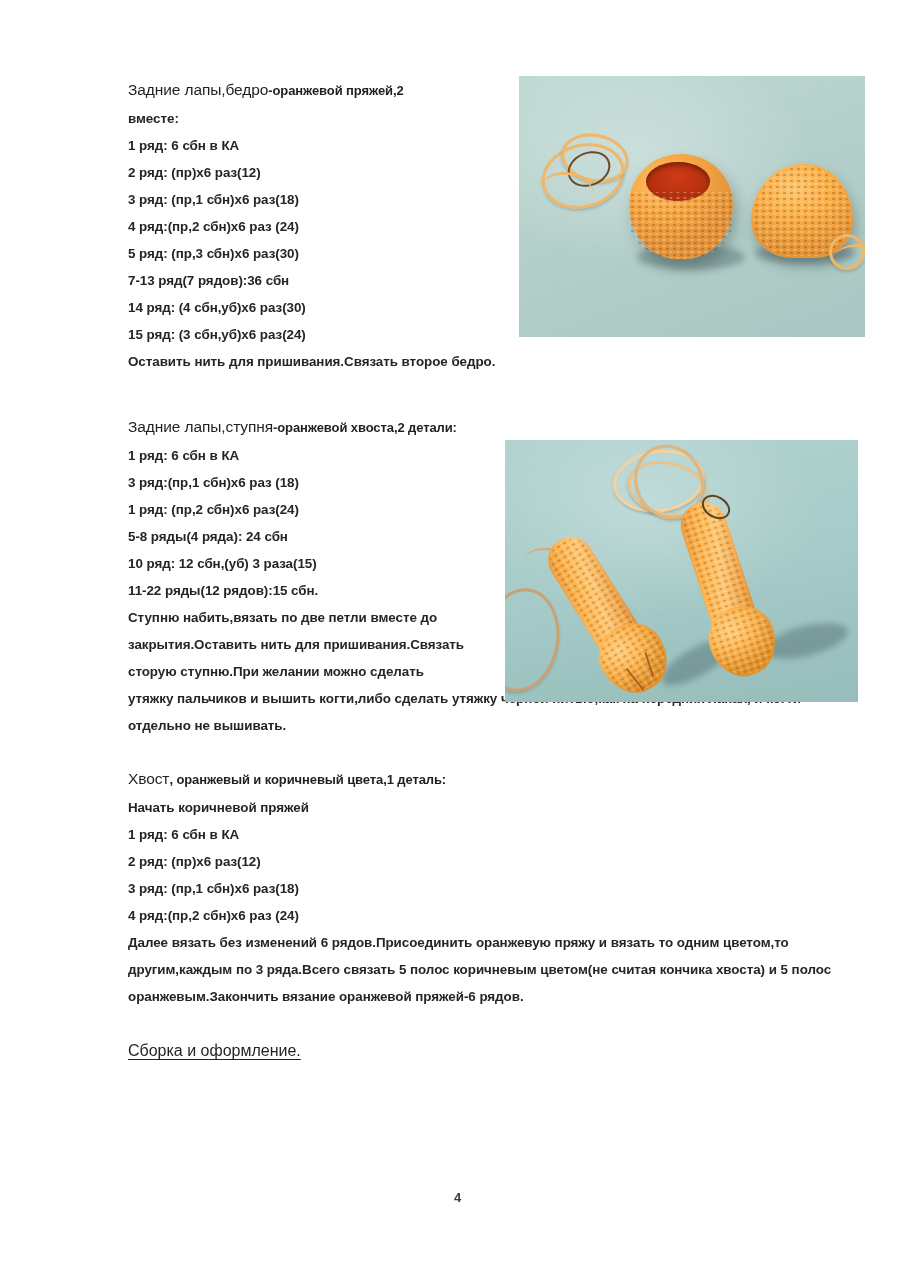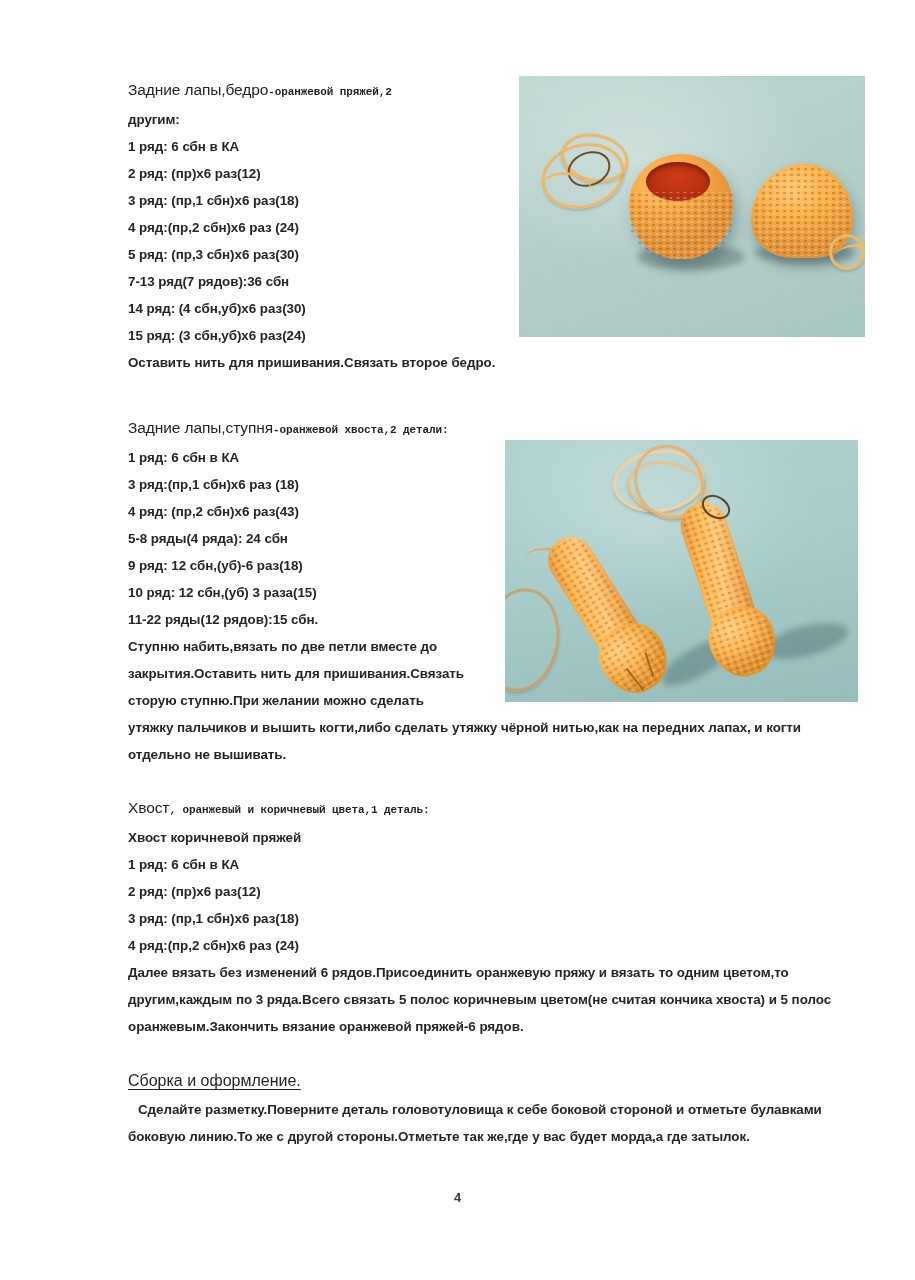--- a/index.html
+++ b/index.html
@@ -33,21 +33,21 @@
   .block { position: relative; }
 
   .hd {
     font-size: 15.5px;
     line-height: 28px;
     color: #231f20;
     font-weight: 400;
     white-space: nowrap;
   }
   .hd .hd-main { font-size: 15.5px; letter-spacing: -0.1px; text-align: center; }
-  .hd .hd-sub  { font-size: 11px; font-weight: 700; letter-spacing: -0.1px; font-family: Liberation Mono, monospace; }
+  .hd .hd-sub  { font-size: 13px; font-weight: 700; letter-spacing: -0.1px; }
 
   .hd-underline {
     font-size: 16px;
     line-height: 30px;
     text-decoration: underline;
     text-underline-offset: 3px;
     font-weight: 400;
   }
 
   .ln {
@@ -210,68 +210,66 @@
 <body>
 
 <div class="page">
 
   <div class="doc-body">
 
     <div class="block">
       <div class="hd">
         <span class="hd-main">Задние лапы,бедро</span><span class="hd-sub">-оранжевой пряжей,2</span>
       </div>
-      <div class="ln">другим:</div>
+      <div class="ln">вместе:</div>
       <div class="ln">1 ряд: 6 сбн в КА</div>
       <div class="ln">2 ряд: (пр)х6 раз(12)</div>
       <div class="ln">3 ряд: (пр,1 сбн)х6 раз(18)</div>
       <div class="ln">4 ряд:(пр,2 сбн)х6 раз (24)</div>
       <div class="ln">5 ряд: (пр,3 сбн)х6 раз(30)</div>
       <div class="ln">7-13 ряд(7 рядов):36 сбн</div>
       <div class="ln">14 ряд: (4 сбн,уб)х6 раз(30)</div>
       <div class="ln">15 ряд: (3 сбн,уб)х6 раз(24)</div>
       <div class="ln">Оставить нить для пришивания.Связать второе бедро.</div>
     </div>
 
     <div class="gap-lg"></div>
 
     <div class="block">
       <div class="hd">
         <span class="hd-main">Задние лапы,ступня</span><span class="hd-sub">-оранжевой хвоста,2 детали:</span>
       </div>
       <div class="ln">1 ряд: 6 сбн в КА</div>
       <div class="ln">3 ряд:(пр,1 сбн)х6 раз (18)</div>
-      <div class="ln">4 ряд: (пр,2 сбн)х6 раз(43)</div>
+      <div class="ln">1 ряд: (пр,2 сбн)х6 раз(24)</div>
       <div class="ln">5-8 ряды(4 ряда): 24 сбн</div>
-      <div class="ln">9 ряд: 12 сбн,(уб)-6 раз(18)</div>
       <div class="ln">10 ряд: 12 сбн,(уб) 3 раза(15)</div>
       <div class="ln">11-22 ряды(12 рядов):15 сбн.</div>
       <div class="para narrow">Ступню набить,вязать по две петли вместе до закрытия.Оставить нить для пришивания.Связать сторую ступню.При желании можно сделать</div>
       <div class="para">утяжку пальчиков и вышить когти,либо сделать утяжку чёрной нитью,как на передних лапах, и когти отдельно не вышивать.</div>
     </div>
 
     <div class="gap-md"></div>
 
     <div class="block">
       <div class="hd">
         <span class="hd-main">Хвост</span><span class="hd-sub">, оранжевый  и коричневый цвета,1 деталь:</span>
       </div>
-      <div class="ln">Хвост коричневой пряжей</div>
+      <div class="ln">Начать коричневой пряжей</div>
       <div class="ln">1 ряд: 6 сбн в КА</div>
       <div class="ln">2 ряд: (пр)х6 раз(12)</div>
       <div class="ln">3 ряд: (пр,1 сбн)х6 раз(18)</div>
       <div class="ln">4 ряд:(пр,2 сбн)х6 раз (24)</div>
       <div class="para">Далее вязать без изменений 6 рядов.Присоединить оранжевую пряжу и вязать то одним цветом,то другим,каждым по 3 ряда.Всего связать 5 полос коричневым цветом(не считая кончика хвоста) и 5 полос оранжевым.Закончить вязание оранжевой пряжей-6 рядов.</div>
     </div>
 
     <div class="gap-md"></div>
 
     <div class="block">
       <div class="hd-underline">Сборка и оформление.</div>
-      <div class="para indent"> Сделайте разметку.Поверните деталь головотуловища к себе боковой стороной и отметьте булавками боковую линию.То же с другой стороны.Отметьте так же,где у вас будет морда,а где затылок.</div>
     </div>
 
   </div>
 
   <div class="photo" id="photo-thighs">
     <div class="bg"></div>
     <div class="grain"></div>
 
     <div class="yarn-loop" style="left:22px; top:68px; width:78px; height:58px; transform:rotate(-16deg);"></div>
     <div class="yarn-loop" style="left:42px; top:58px; width:62px; height:42px; transform:rotate(12deg);"></div>

